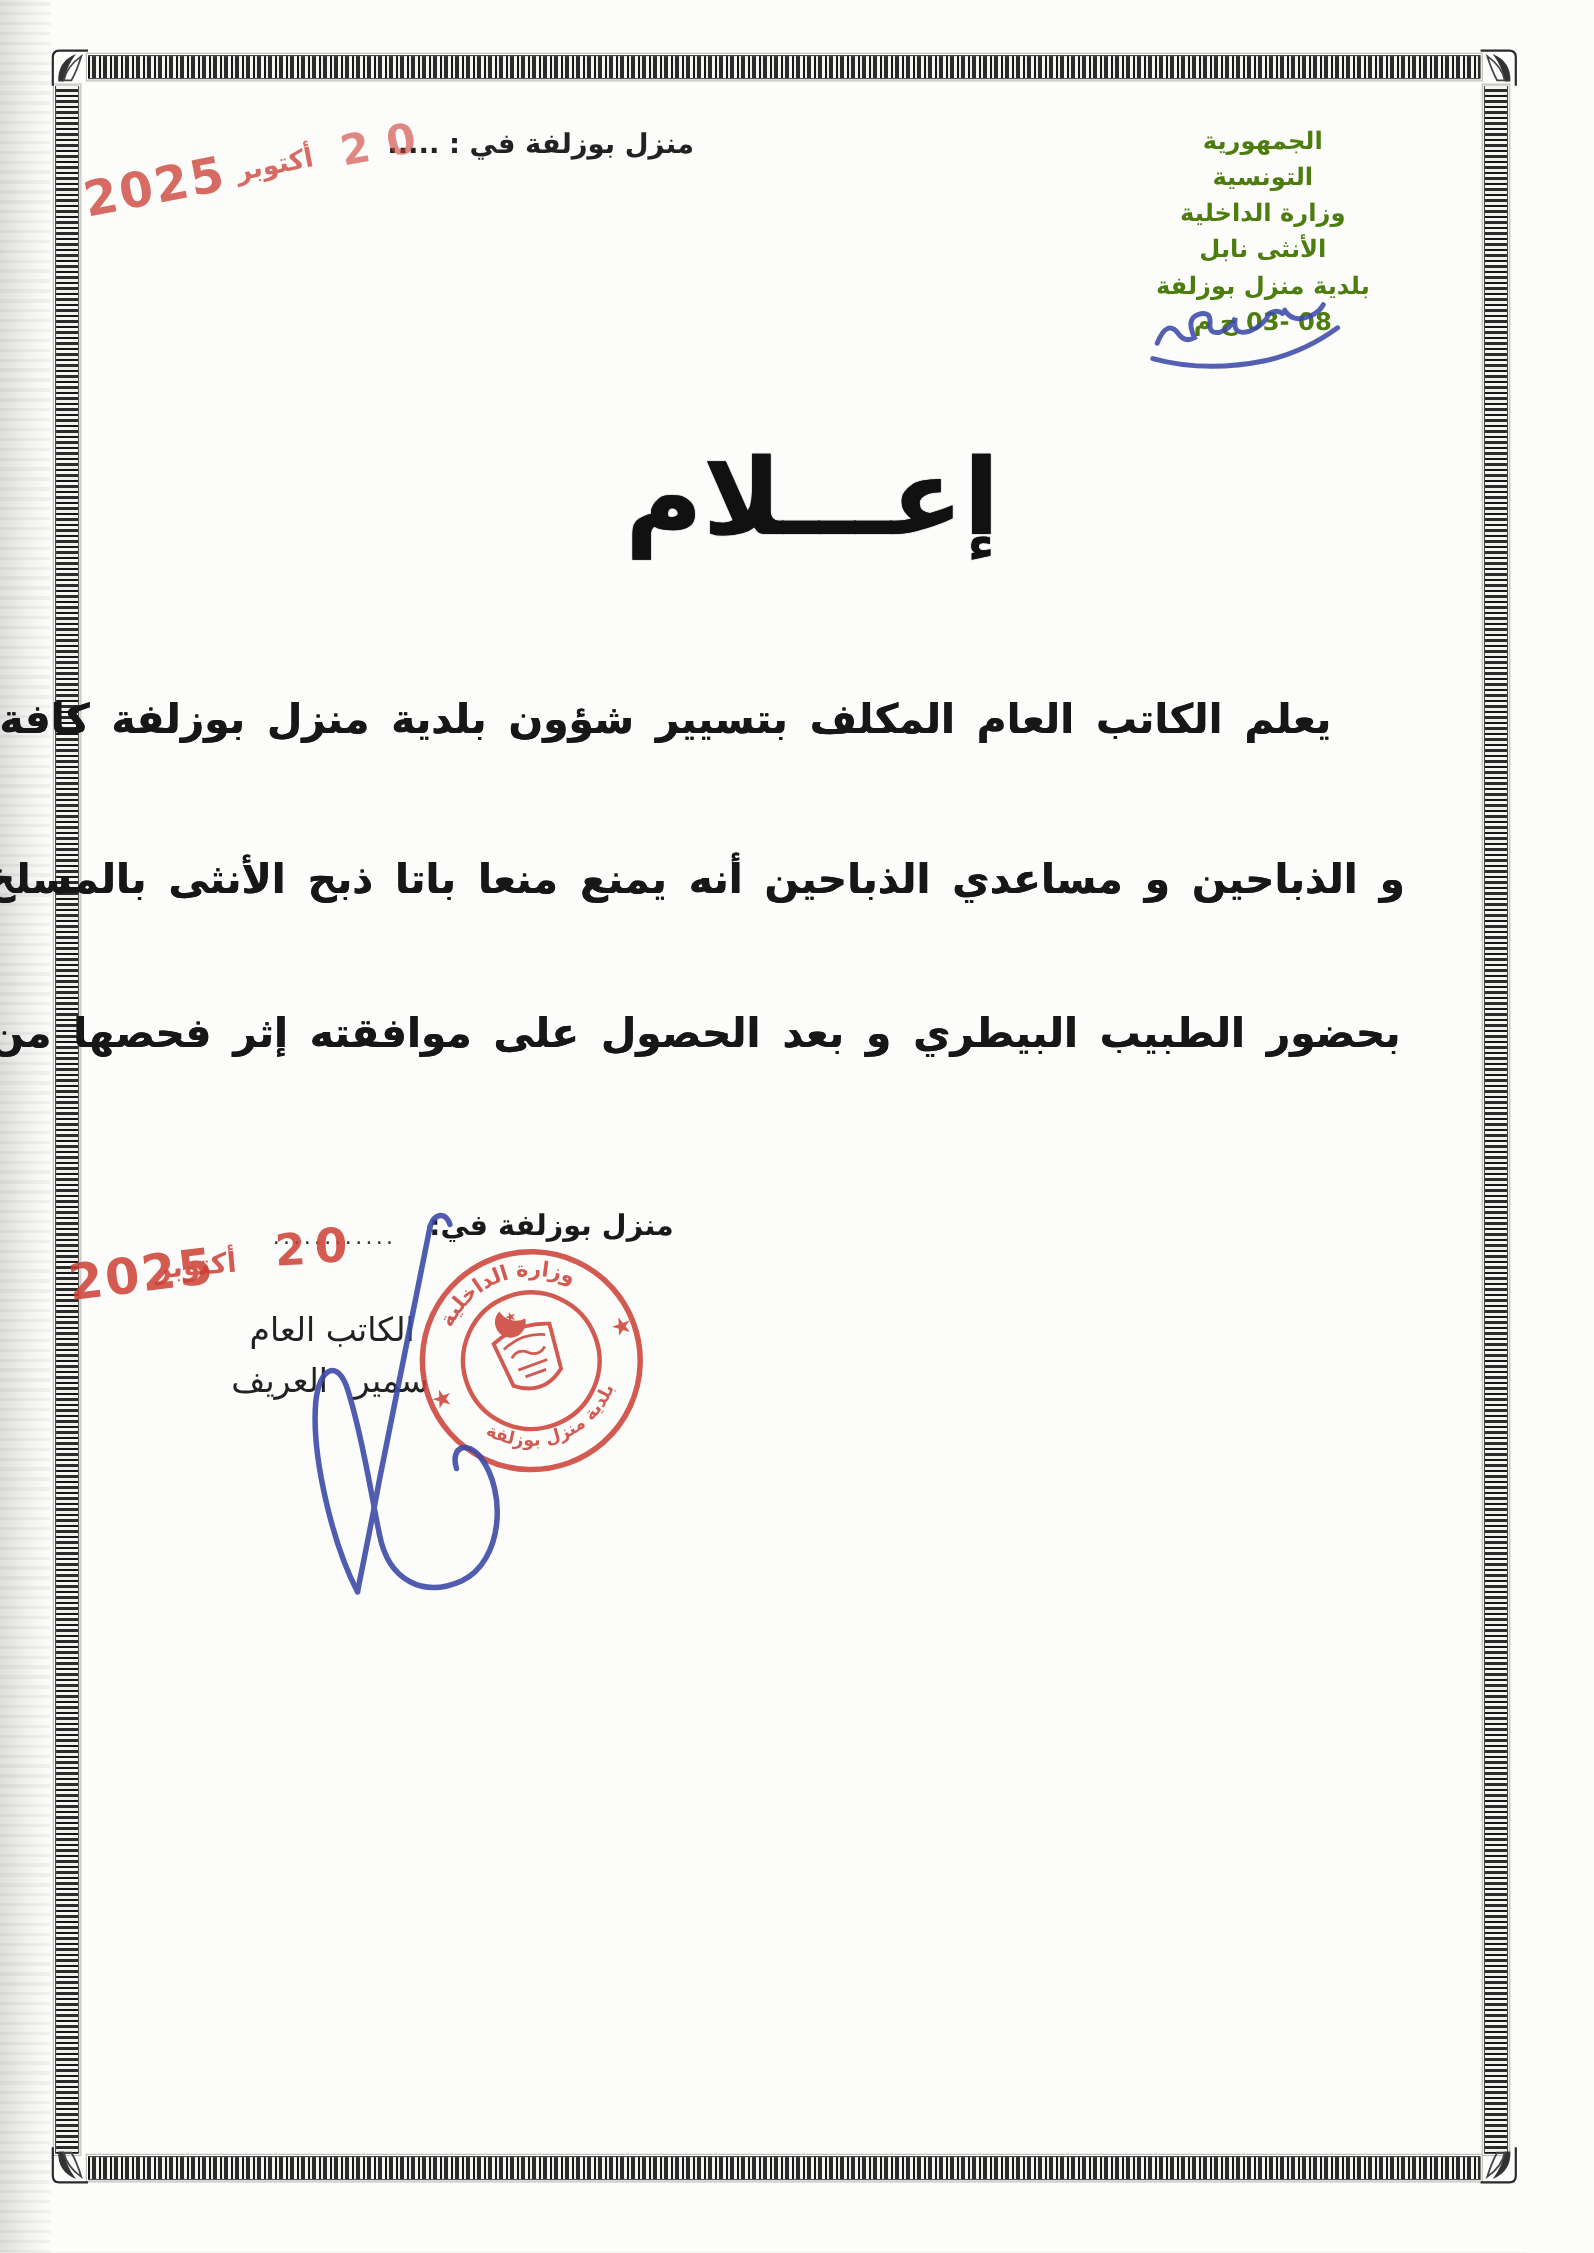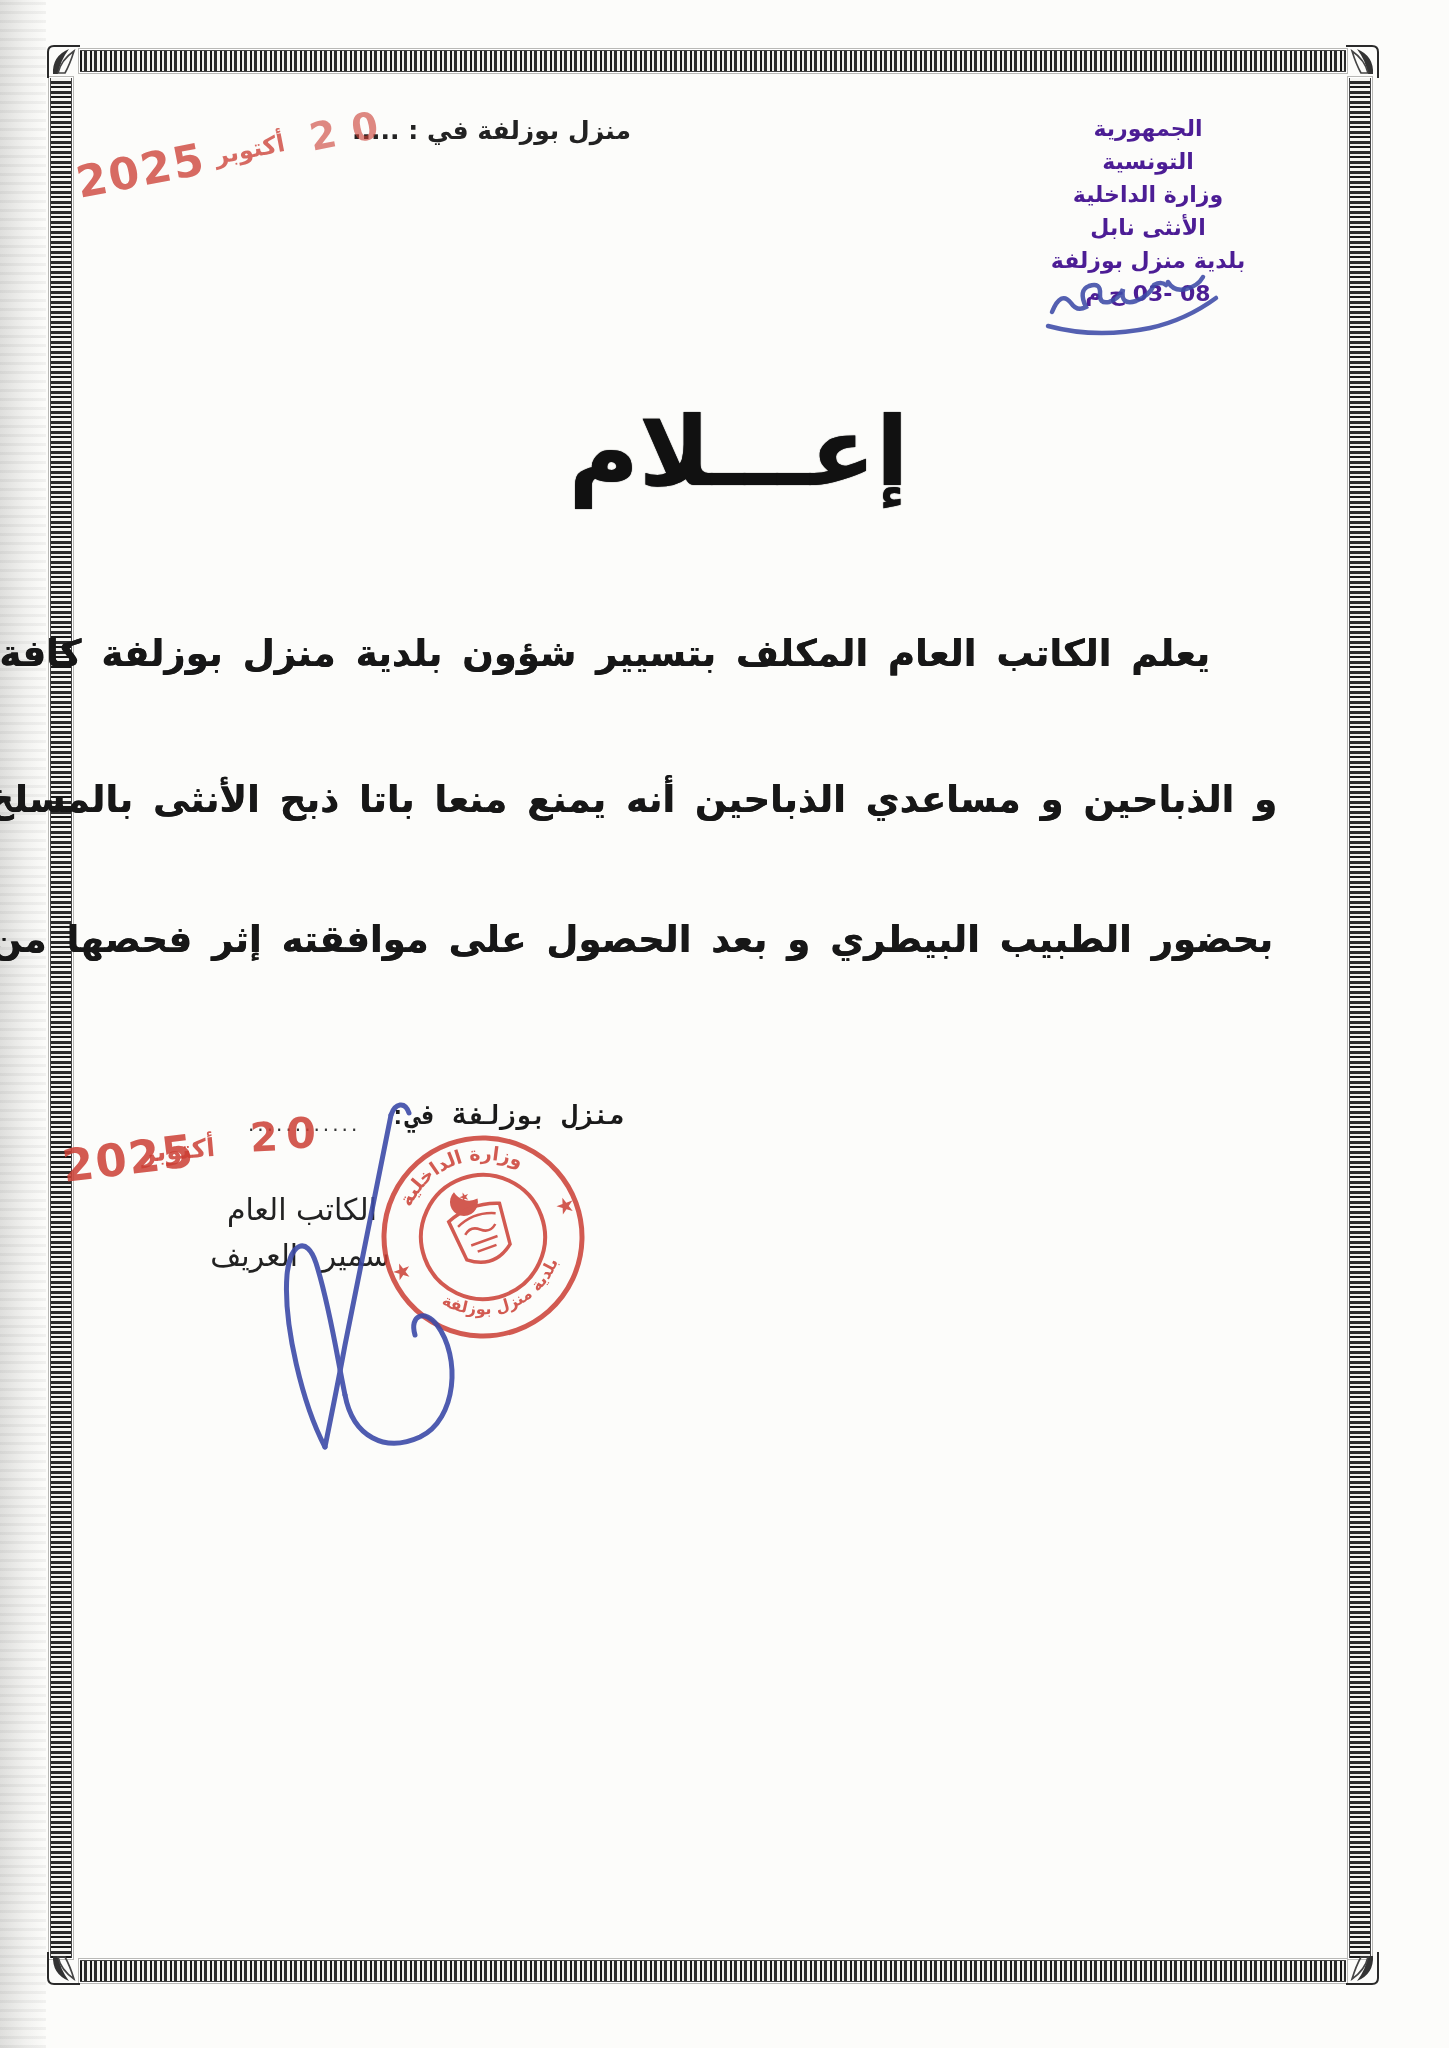--- a/index.html
+++ b/index.html
@@ -26,42 +26,42 @@
   .band-v{
     width:20px;
     background:repeating-linear-gradient(0deg,#161616 0 2px,#efefec 2px 4px,#2b2b2b 4px 7px,#f6f6f3 7px 10px);
     border-left:1px solid #444;border-right:1px solid #444;
     box-shadow:0 0 0 1px #fff,0 0 0 2px #b9b9b6;
   }
   .corner{width:40px;height:40px;}
   .corner svg{display:block;width:40px;height:40px;}
   
   #letterhead{left:1048px;top:112px;width:200px;direction:rtl;text-align:center;
-    font-weight:bold;font-size:22px;line-height:33px;color:#4c1d95;}
+    font-weight:bold;font-size:22px;line-height:33px;color:#4d7c0f;}
   
   #top-dateline{left:352px;top:116px;direction:rtl;font-size:25px;font-weight:bold;color:#222;}
   
   .stamp{display:flex;align-items:center;color:rgba(203,62,52,.85);font-weight:bold;white-space:nowrap;}
   .stamp .yr{font-size:44px;letter-spacing:2px;}
   .stamp .mo{font-size:24px;margin:0 26px 0 10px;}
   .stamp .dg{font-size:38px;}
   #stamp-top{left:74px;top:128px;transform:rotate(-11deg);opacity:.9;}
   #stamp-top .dg{opacity:.8;}
   
   #doc-title{left:0;top:396px;width:100%;text-align:center;direction:rtl;
     font-size:96px;font-weight:bold;color:#111;transform:translateX(14px);
     text-shadow:0 0 1px #000;}
   
   .body-line{direction:rtl;font-size:37px;font-weight:bold;color:#171717;
     white-space:nowrap;word-spacing:7px;text-shadow:.4px 0 0 currentColor;}
   #body-line-1{right:239px;top:632px;}
   #body-line-2{right:172px;top:778px;}
   #body-line-3{right:176px;top:918px;}
   
-  #bottom-dateline{left:390px;top:1100px;direction:rtl;font-size:26px;font-weight:bold;font-family:Liberation Mono, monospace;}
+  #bottom-dateline{left:390px;top:1100px;direction:rtl;font-size:26px;font-weight:bold;}
   #bottom-dots{left:248px;top:1112px;font-size:20px;letter-spacing:3px;color:#333;}
   #bottom-day-units{left:286px;top:1108px;font-size:43px;font-weight:bold;color:rgba(203,62,52,.85);}
   #bottom-day-tens{left:250px;top:1114px;font-size:40px;font-weight:bold;color:rgba(203,62,52,.85);transform:rotate(-3deg);}
   #bottom-month{left:141px;top:1136px;font-size:25px;font-weight:bold;color:rgba(203,62,52,.85);transform:rotate(-5deg);direction:rtl;}
   #bottom-year{left:62px;top:1132px;font-size:45px;font-weight:bold;color:rgba(203,62,52,.85);transform:rotate(-7deg);letter-spacing:2px;}
   
   #sig-role{left:212px;top:1192px;width:180px;text-align:center;direction:rtl;font-size:30px;color:#222;}
   #sig-name{left:200px;top:1238px;width:200px;text-align:center;direction:rtl;font-size:30px;color:#222;word-spacing:14px;}
   
   #seal-svg{left:366px;top:1120px;opacity:.85;}

